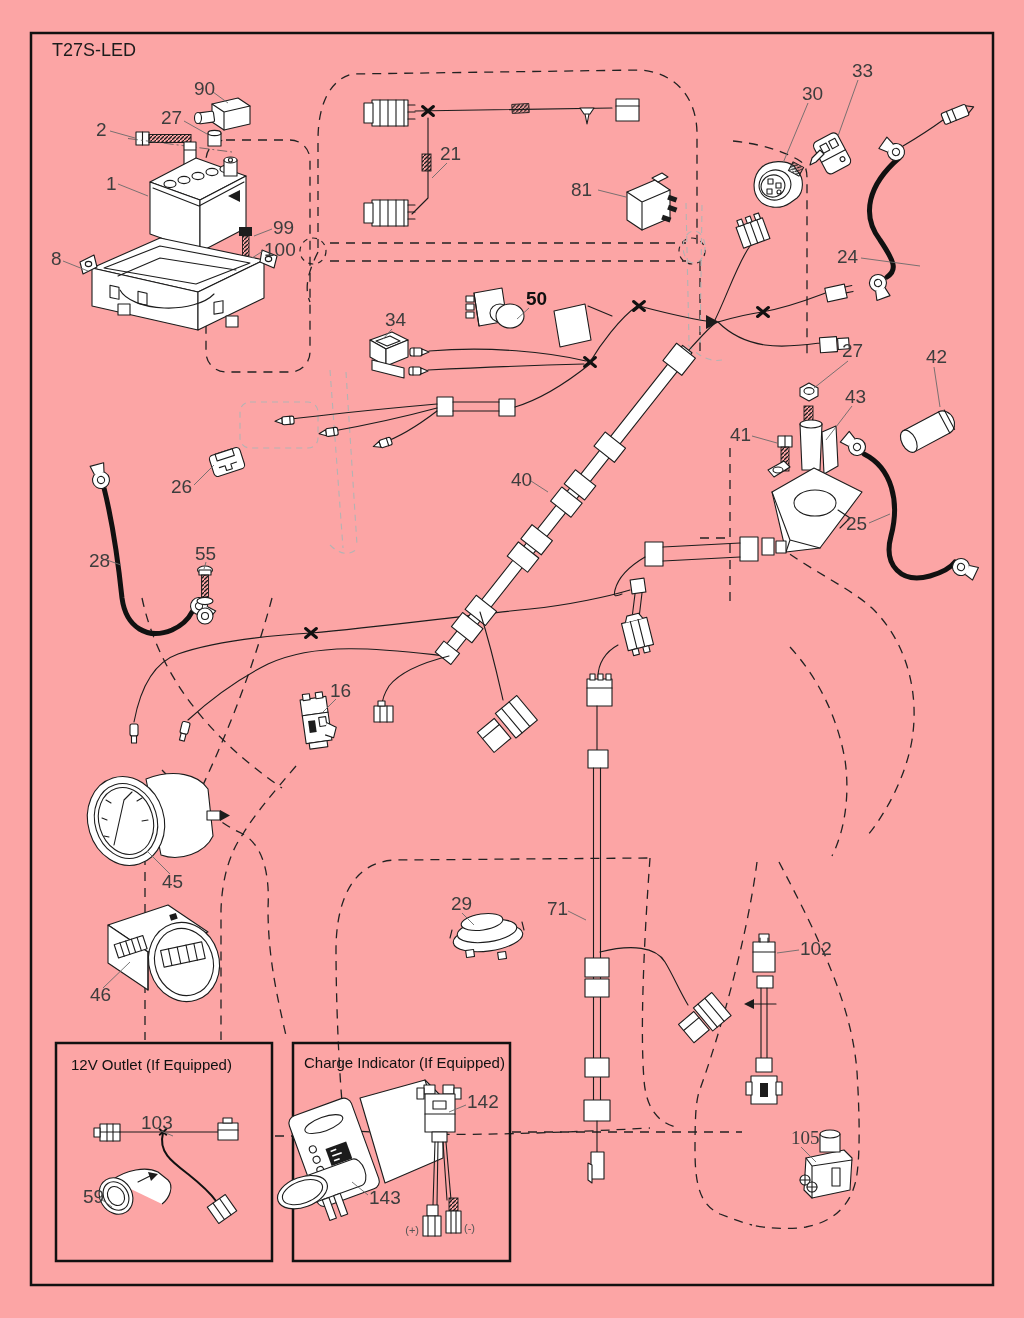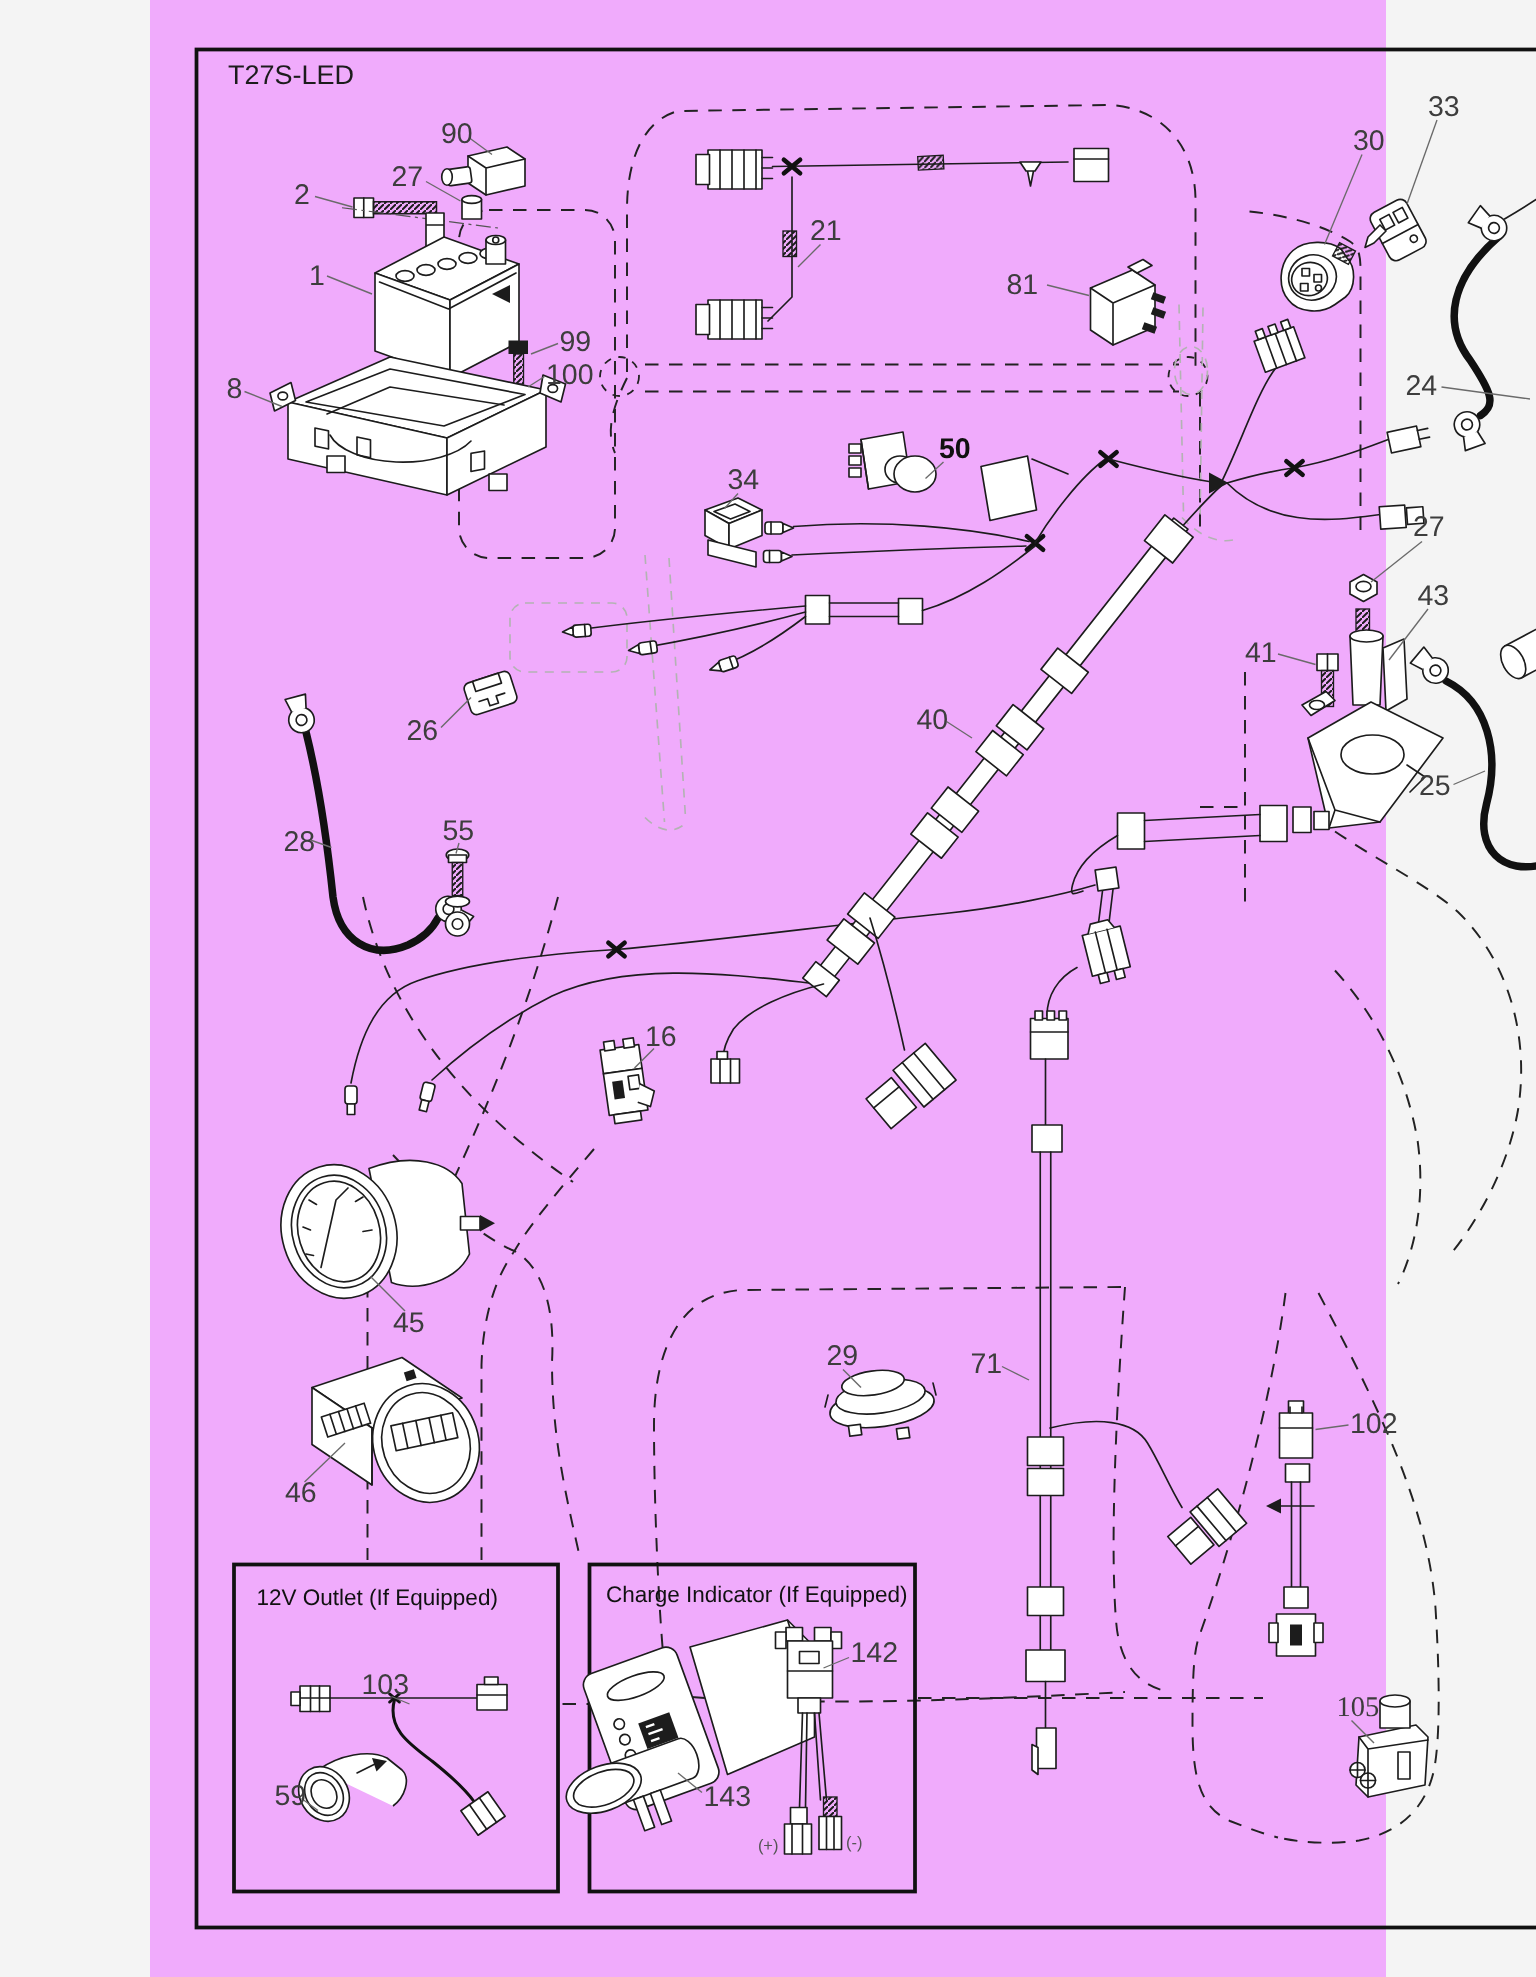--- a/index.html
+++ b/index.html
@@ -1,16 +1,16 @@
 <!DOCTYPE html>
 <html><head>
 <meta charset="utf-8">
 <style>
   html,body{margin:0;padding:0;background:#f4f4f4;}
-  #stage{width:824px;height:1318px;background:#f0abfc;position:relative;margin:0 auto;
+  #stage{width:1024px;height:1318px;background:#fca5a5;position:relative;margin:0 auto;
          font-family:"Liberation Sans",sans-serif;}
   svg{position:absolute;left:0;top:0;}
   .ink{stroke:#1c1c1c;fill:none;stroke-width:1.1;stroke-linecap:round;stroke-linejoin:round;}
   .inkw{stroke:#1c1c1c;fill:#ffffff;stroke-width:1.1;stroke-linejoin:round;}
   .inkf{fill:#1c1c1c;stroke:none;}
   .thick{stroke:#111;stroke-width:5;fill:none;stroke-linecap:round;}
   .dash{stroke:#222;stroke-width:1.3;fill:none;stroke-dasharray:9 7;stroke-linecap:butt;}
   .dashsm{stroke:#222;stroke-width:1.2;fill:none;stroke-dasharray:5 5;}
   .ghost{stroke:#b3b3b3;stroke-width:1.1;fill:none;stroke-dasharray:6 5;}
   .lead{stroke:#6a6a6a;stroke-width:0.9;fill:none;}

